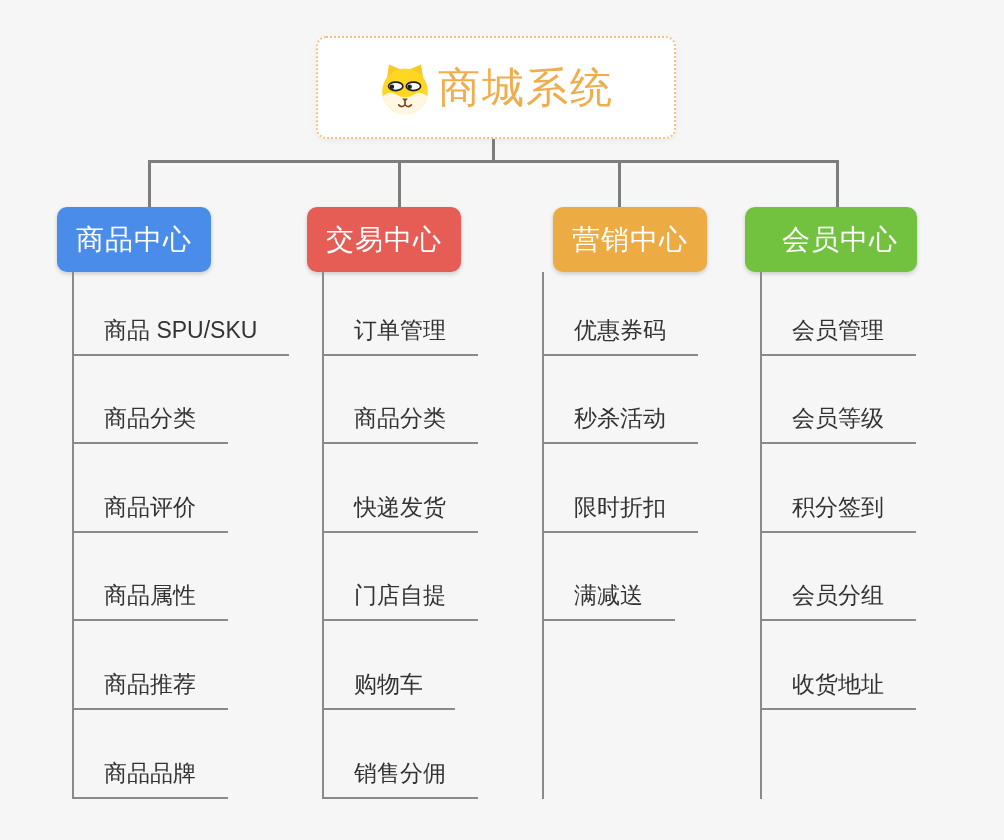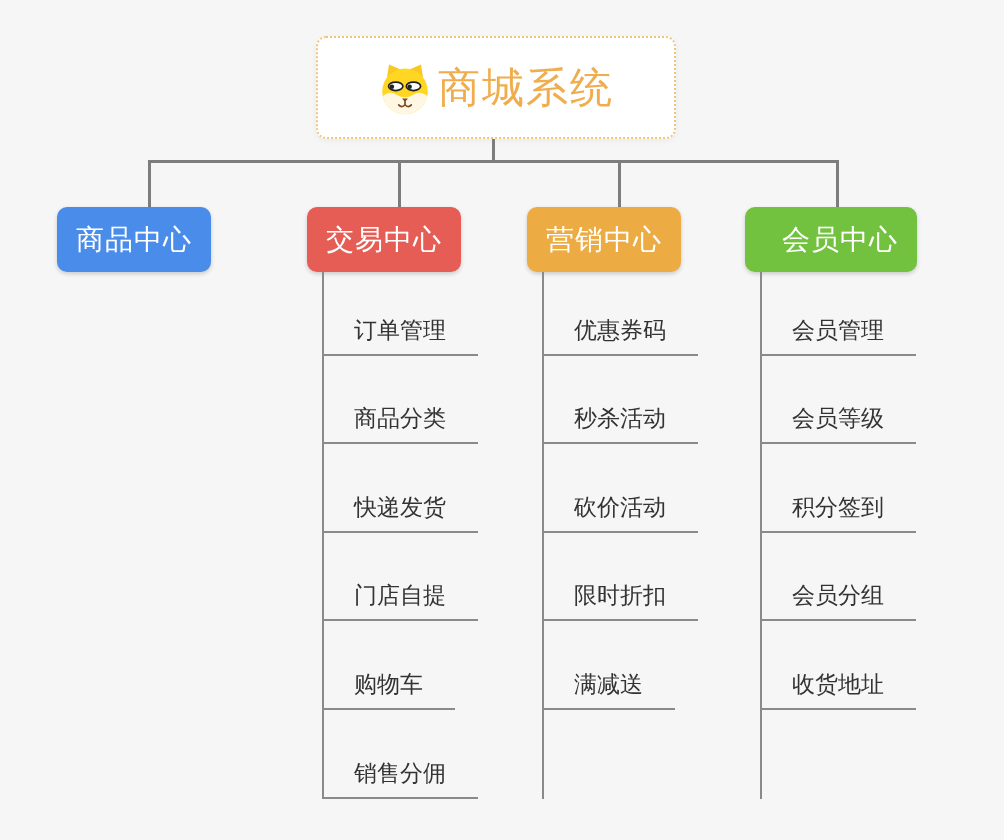--- a/index.html
+++ b/index.html
@@ -113,23 +113,44 @@
 
   <div class="line root-stub"></div>
   <div class="line h-trunk"></div>
   <div class="line drop d0"></div>
   <div class="line drop d1"></div>
   <div class="line drop d2"></div>
   <div class="line drop d3"></div>
 
   <div class="branch-box b0" style="background-color: rgb(74, 140, 233);">商品中心</div>
   <div class="branch-box b1" style="background-color: rgb(230, 93, 85);">交易中心</div>
-  <div class="branch-box b2" style="background-color: rgb(236, 172, 67);">营销中心</div>
+  <div class="branch-box b2" style="background-color: rgb(236, 172, 67); margin-left: 26px;">营销中心</div>
   <div class="branch-box b3" style="background-color: rgb(114, 193, 63); padding-left: 18px;">会员中心</div>
 
+  <div class="leaf-col c0">
+    <div class="branch-trunk"></div>
+    <div class="leaf-slot">
+        <span class="leaf">商品 SPU/SKU</span>
+      </div>
+    <div class="leaf-slot">
+        <span class="leaf">商品分类</span>
+      </div>
+    <div class="leaf-slot">
+        <span class="leaf">商品评价</span>
+      </div>
+    <div class="leaf-slot">
+        <span class="leaf">商品属性</span>
+      </div>
+    <div class="leaf-slot">
+        <span class="leaf">商品推荐</span>
+      </div>
+    <div class="leaf-slot">
+        <span class="leaf">商品品牌</span>
+      </div>
+  </div>
 
   <div class="leaf-col c1">
     <div class="branch-trunk"></div>
     <div class="leaf-slot">
         <span class="leaf">订单管理</span>
       </div>
     <div class="leaf-slot">
         <span class="leaf">商品分类</span>
       </div>
     <div class="leaf-slot">
@@ -148,23 +169,20 @@
 
   <div class="leaf-col c2">
     <div class="branch-trunk"></div>
     <div class="leaf-slot">
         <span class="leaf">优惠券码</span>
       </div>
     <div class="leaf-slot">
         <span class="leaf">秒杀活动</span>
       </div>
     <div class="leaf-slot">
-        <span class="leaf">砍价活动</span>
-      </div>
-    <div class="leaf-slot">
         <span class="leaf">限时折扣</span>
       </div>
     <div class="leaf-slot">
         <span class="leaf">满减送</span>
       </div>
   </div>
 
   <div class="leaf-col c3">
     <div class="branch-trunk"></div>
     <div class="leaf-slot">

